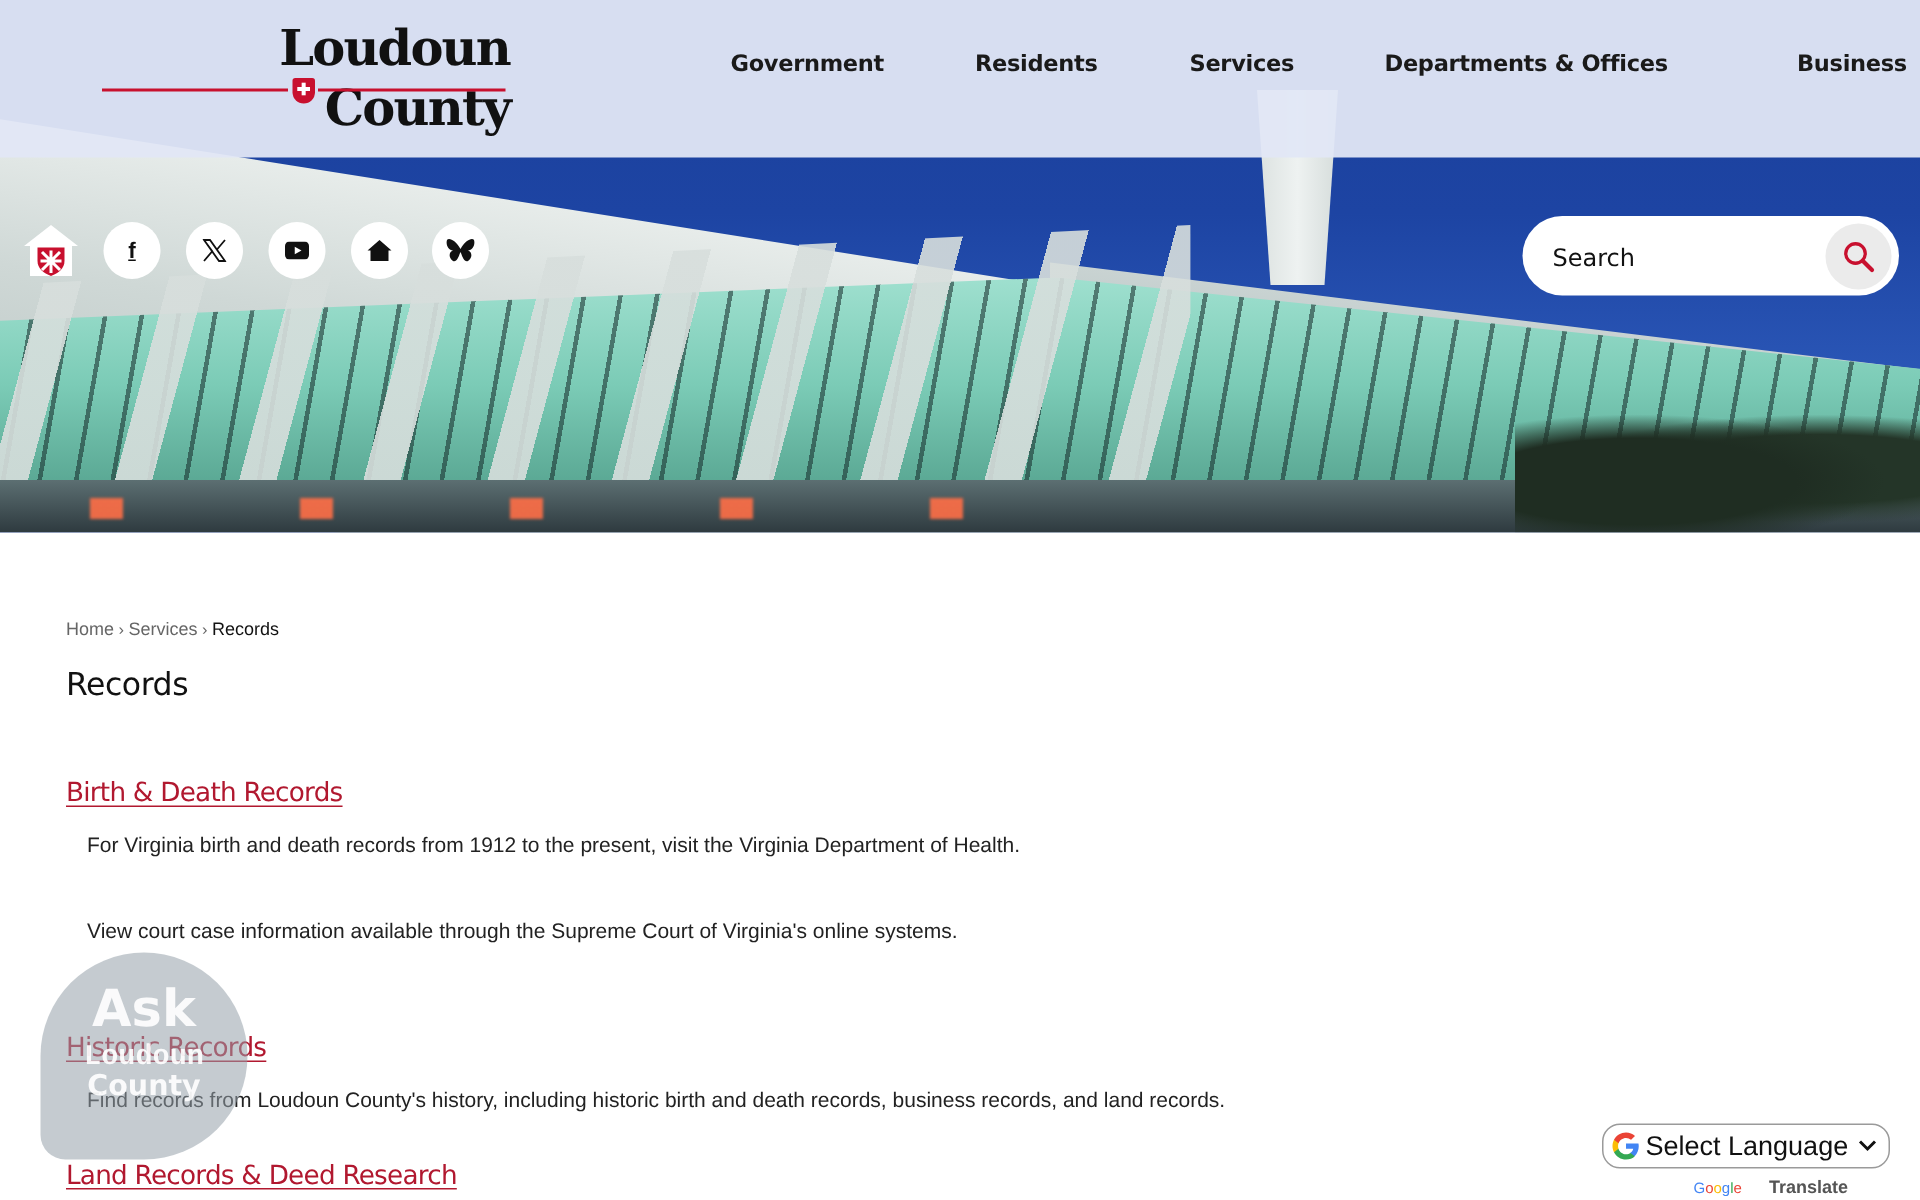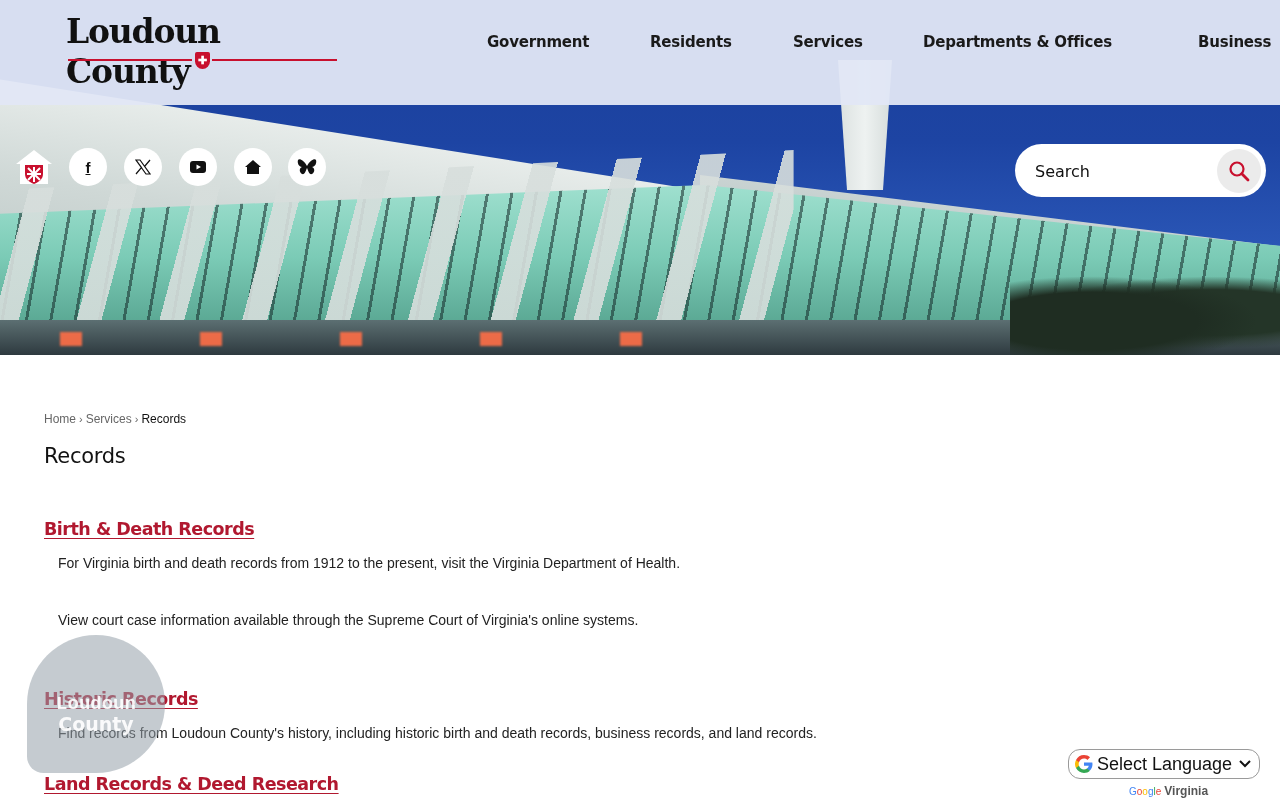--- a/index.html
+++ b/index.html
@@ -54,21 +54,21 @@
       background: linear-gradient(90deg, #cfd6d4, #eef2f1, #c5cecc);
       clip-path: polygon(20% 0, 80% 0, 70% 100%, 30% 100%);
     }
 
     .topbar {
       position: absolute; left: 0; top: 0; width: 1280px; height: 105px;
       background: rgba(225,231,245,0.95);
     }
     .logo { position: absolute; left: 66px; top: 12px; width: 274px; height: 80px; }
     .logo-text {
-      position: absolute; left: 0; top: 0; width: 274px; text-align: left;
+      position: absolute; left: 0; top: 0; width: 274px; text-align: right;
       font-family: "DejaVu Serif", serif; font-weight: bold; font-size: 33px; letter-spacing: -1.2px;
       color: #111; line-height: 40px;
     }
     .logo-rule { position: absolute; top: 47px; height: 2px; background: #c8102e; }
     .logo-rule.l { left: 2px; width: 124px; }
     .logo-rule.r { left: 146px; width: 125px; }
     .logo-shield {
       position: absolute; left: 129px; top: 40px; width: 15px; height: 17px;
       background: #c8102e; border-radius: 2px 2px 8px 8px;
       color: #fff; font-size: 11px; line-height: 16px; text-align: center; font-weight: bold;
@@ -118,21 +118,21 @@
     .breadcrumb .sep { color: #666; margin: 0 3px; font-size: 11px; }
     .breadcrumb .current { color: #111; }
 
     .page-title {
       position: absolute; left: 44px; top: 444px; font-family: "DejaVu Sans", sans-serif;
       font-size: 21px; font-weight: normal; color: #111; letter-spacing: -0.3px;
     }
 
     .section { position: absolute; left: 44px; width: 900px; }
     .section h2 a {
-      font-family: "DejaVu Sans", sans-serif; font-size: 17.5px; font-weight: bold;
+      font-family: "DejaVu Sans", sans-serif; font-size: 17.5px; font-weight: normal;
       color: #b1182f; text-decoration: underline; text-underline-offset: 3px; letter-spacing: -0.5px;
     }
     .section p {
       margin-top: 14px; margin-left: 14px; font-size: 14px; color: #222;
     }
 
     
     .ask {
       position: absolute; left: 27px; top: 635px; width: 138px; height: 138px;
       border-radius: 50% 50% 50% 12%;
@@ -148,21 +148,21 @@
     
     .gt {
       position: absolute; left: 1068px; top: 749px; width: 192px; height: 30px;
       border: 1px solid #9a9a9a; border-radius: 12px; background: #fff;
       display: flex; align-items: center; padding-left: 5px;
     }
     .gt .g { width: 20px; height: 20px; margin-right: 3px; }
     .gt .label { font-size: 18px; color: #111; flex: 1; }
     .gt .chev { width: 20px; font-size: 12px; color: #111; }
     .gt-brand { position: absolute; left: 1129px; top: 784px; font-size: 12px; color: #555; font-weight: bold; }
-    .gt-brand .gg { font-size: 10px; font-weight: normal; margin-right: 3px; }
+    .gt-brand .gg { font-size: 10px; font-weight: normal; margin-right: 18px; }
   </style>
 </head>
 <body>
 
 <div class="hero">
   <div class="roof"></div>
   <div class="tower"></div>
   <div class="roof-right"></div>
   <div class="glass"></div>
   <div class="pillars"></div>
@@ -250,33 +250,34 @@
 <div class="section" style="top:683px">
   <h2><a href="#">Historic Records</a></h2>
   <p>Find records from Loudoun County's history, including historic birth and death records, business records, and land records.</p>
 </div>
 
 <div class="section" style="top:768px">
   <h2><a href="#">Land Records &amp; Deed Research</a></h2>
 </div>
 
 <div class="ask">
+  <span class="a1">Ask</span>
   <span class="a2">Loudoun</span>
   <span class="a3">County</span>
 </div>
 
 <div class="gt">
   <svg class="g" viewBox="0 0 20 20">
     <path d="M18.5,10.2c0-0.6-0.1-1.2-0.2-1.8H10v3.4h4.8c-0.2,1.1-0.8,2-1.8,2.6v2.2h2.9C17.5,15,18.5,12.8,18.5,10.2z" fill="#4285F4"></path>
     <path d="M10,19c2.4,0,4.5-0.8,5.9-2.2L13,14.6c-0.8,0.5-1.8,0.9-3,0.9c-2.3,0-4.3-1.6-5-3.7H2v2.3C3.5,17,6.5,19,10,19z" fill="#34A853"></path>
     <path d="M5,11.8c-0.2-0.5-0.3-1.1-0.3-1.8s0.1-1.2,0.3-1.8V5.9H2C1.4,7.1,1,8.5,1,10s0.4,2.9,1,4.1L5,11.8z" fill="#FBBC05"></path>
     <path d="M10,4.6c1.3,0,2.5,0.5,3.4,1.3l2.6-2.6C14.5,1.9,12.4,1,10,1C6.5,1,3.5,3,2,5.9l3,2.3C5.7,6.1,7.7,4.6,10,4.6z" fill="#EA4335"></path>
   </svg>
   <span class="label">Select Language</span>
   <span class="chev">
     <svg width="12" height="8" viewBox="0 0 12 8">
         <path d="M1,1 L6,6 L11,1" fill="none" stroke="#111" stroke-width="2"></path>
       </svg>
   </span>
 </div>
 <div class="gt-brand">
-  <span class="gg"><span style="color:#4285F4">G</span><span style="color:#EA4335">o</span><span style="color:#FBBC05">o</span><span style="color:#4285F4">g</span><span style="color:#34A853">l</span><span style="color:#EA4335">e</span></span><span>Virginia</span>
+  <span class="gg"><span style="color:#4285F4">G</span><span style="color:#EA4335">o</span><span style="color:#FBBC05">o</span><span style="color:#4285F4">g</span><span style="color:#34A853">l</span><span style="color:#EA4335">e</span></span><span>Translate</span>
 </div>
 
 </body></html>

